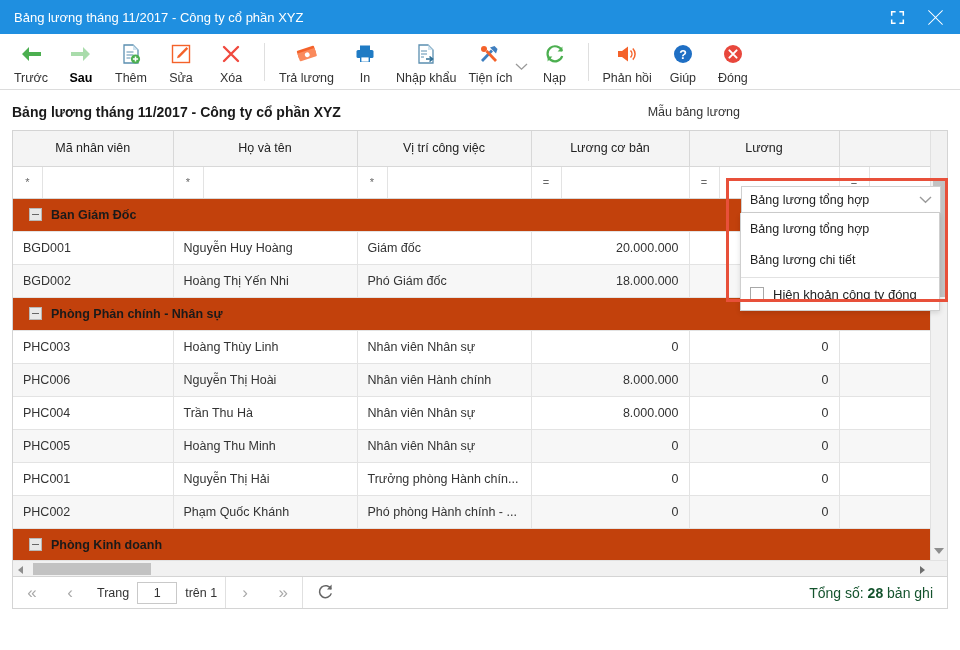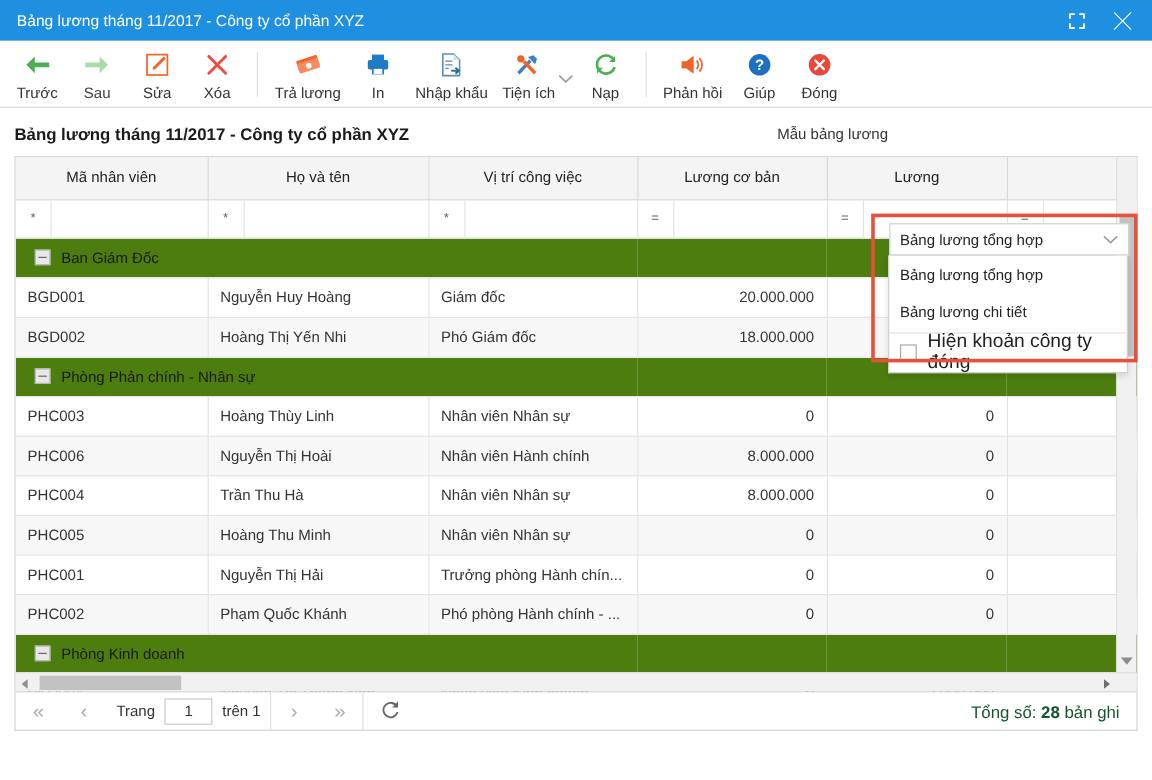--- a/index.html
+++ b/index.html
@@ -65,21 +65,21 @@
     height: 26px;
     display: flex; align-items: center; justify-content: center;
     margin-top: 3px;
   }
   .tb-item .lbl {
     font-size: 12.5px;
     color: #333333;
     margin-top: 4px;
     white-space: nowrap;
   }
-  .tb-item.disabled .lbl { color: #404040; }
+  .tb-item.disabled .lbl { color: #000000; font-weight: bold; }
   .tb-sep {
     width: 1px;
     height: 38px;
     background: #dfdfdf;
     margin: 0 8px;
     align-self: center;
   }
   .tb-caret {
     align-self: center;
     margin-left: -4px;
@@ -185,22 +185,22 @@
     border: 0;
     outline: none;
     height: 29px;
     font-size: 12.5px;
     padding: 0 6px;
     background: transparent;
     font-family: "Liberation Sans", sans-serif;
   }
   tr.alt td { background: #f7f7f7; }
   tr.group-row td {
-    background: #4d7c0f;
-    font-weight: normal;
+    background: #c2410c;
+    font-weight: bold;
     color: #1a1a1a;
     border-right: 0;
   }
   .group-cell { display:flex; align-items:center; gap:9px; padding-left:6px;}
   .collapse-box {
     width: 13px; height: 13px;
     border: 1px solid #b8b8b8;
     background: #e8e8e8;
     display: inline-flex;
     align-items: center;
@@ -355,21 +355,21 @@
     color: #222;
     cursor: pointer;
   }
   .combo-divider { height:1px; background:#e2e2e2; margin: 2px 0 0 0; }
   .combo-check {
     height: 32px;
     display:flex;
     align-items:center;
     gap: 9px;
     padding: 0 9px;
-    font-size: 16px;
+    font-size: 13px;
     color: #222;
     cursor: pointer;
   }
   .cbx {
     width: 14px; height: 14px;
     border: 1px solid #a8a8a8;
     background: #fff;
     flex: 0 0 auto;
   }
   .combo-anchor {
@@ -415,20 +415,32 @@
 
   <div class="tb-item disabled">
     <span class="ico">
       <svg width="24" height="20" viewBox="0 0 24 20">
           <path d="M14 3 L21 10 L14 17 L14 12 L2 12 L2 8 L14 8 Z" fill="#a9dcab"></path>
         </svg>
     </span>
     <span class="lbl">Sau</span>
   </div>
 
+  <div class="tb-item">
+    <span class="ico">
+      <svg width="22" height="22" viewBox="0 0 22 22">
+        <path d="M4 2 h9 l5 5 v13 H4 Z" fill="#ffffff" stroke="#5b8fb0" stroke-width="1.3"></path>
+        <path d="M13 2 l5 5 h-5 Z" fill="#cfe3ef"></path>
+        <path d="M6.5 9 h7 M6.5 12 h7 M6.5 15 h4" stroke="#5b8fb0" stroke-width="1"></path>
+        <circle cx="15.5" cy="16" r="4.6" fill="#4caf50"></circle>
+        <path d="M15.5 13.4 v5.2 M12.9 16 h5.2" stroke="#ffffff" stroke-width="1.5"></path>
+      </svg>
+    </span>
+    <span class="lbl">Thêm</span>
+  </div>
 
   <div class="tb-item">
     <span class="ico">
       <svg width="22" height="22" viewBox="0 0 22 22">
         <rect x="2.5" y="2.5" width="17" height="17" fill="none" stroke="#f4622a" stroke-width="1.4"></rect>
         <path d="M16.5 4 L18.2 5.7 L9.5 14.4 L7 15.2 L7.8 12.7 Z" fill="#f4622a"></path>
       </svg>
     </span>
     <span class="lbl">Sửa</span>
   </div>

